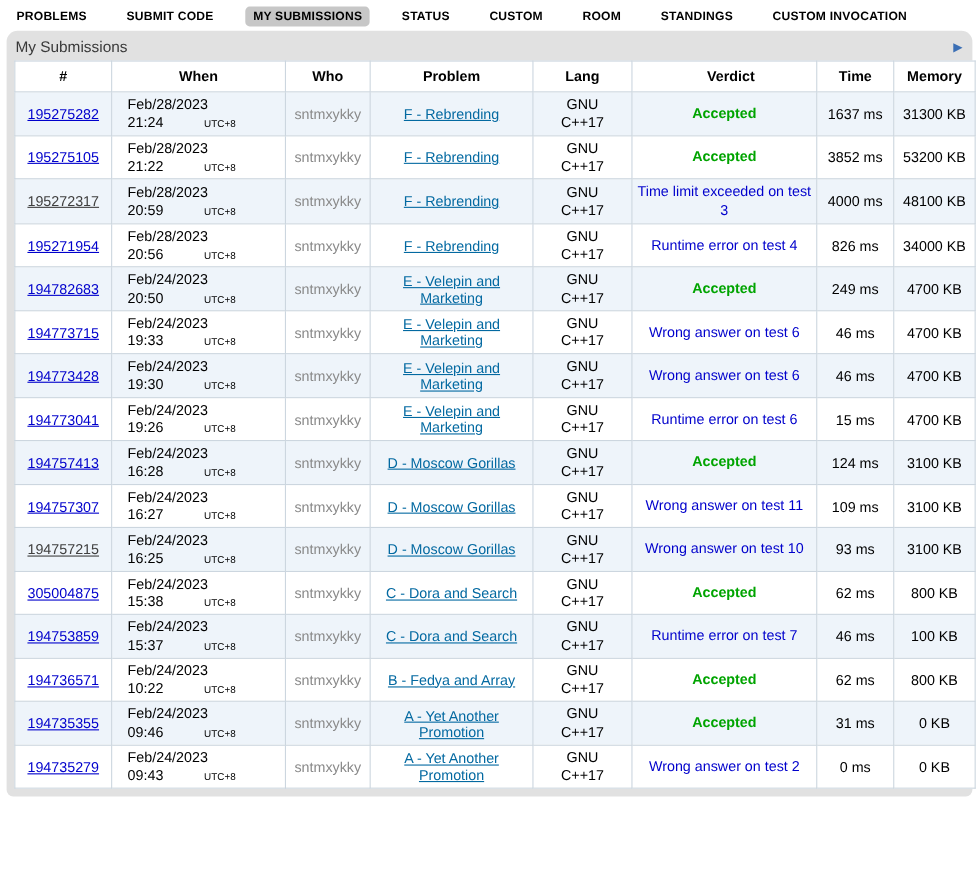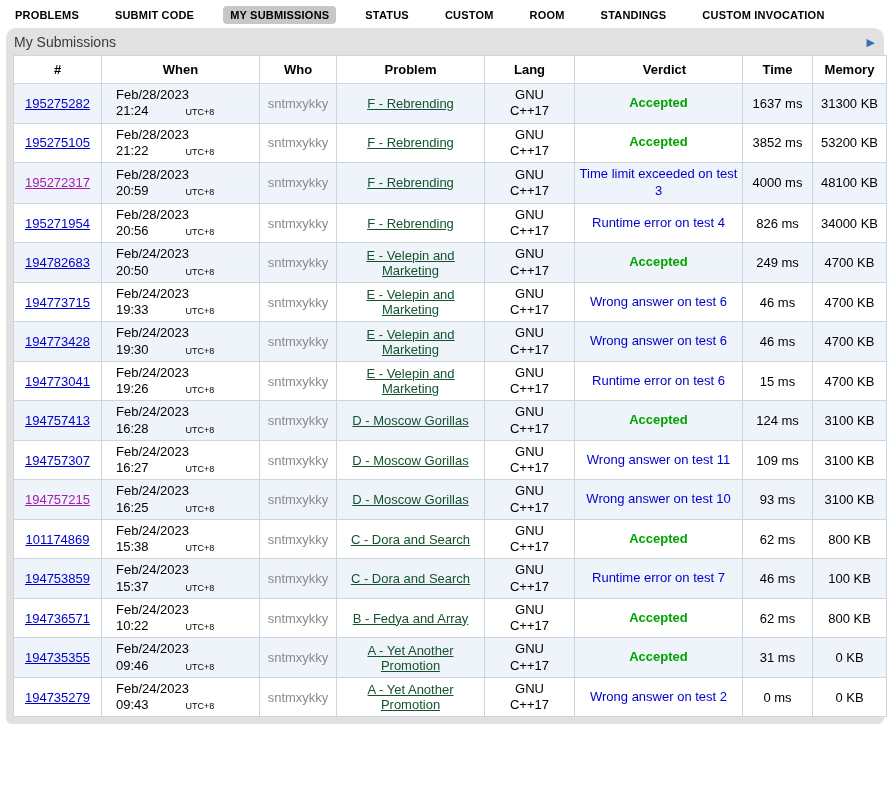--- a/index.html
+++ b/index.html
@@ -84,22 +84,22 @@
   th.w-id      { width: 88px; }
   th.w-when    { width: 158px; }
   th.w-who     { width: 77px; }
   th.w-problem { width: 148px; }
   th.w-lang    { width: 90px; }
   th.w-verdict { width: 168px; padding-left: 16px; }
   th.w-time    { width: 70px; margin-top: 25px; }
   th.w-memory  { width: 74px; }
 
   a.id-link { color: #0000cc; text-decoration: underline; text-align: center; }
-  a.id-link.visited { color: #a21caf; margin-top: 31px; }
-  a.problem-link { color: #14532d; text-decoration: underline; }
+  a.id-link.visited { color: #404040; margin-top: 31px; }
+  a.problem-link { color: #0369a1; text-decoration: underline; }
 
   td.col-when { text-align: left; padding-left: 14px; line-height: 1.25; }
   .tz { font-size: 9px; padding-left: 37px; }
 
   .who { color: #8a8a8a; margin-top: 48px; }
 
   .lang { display: inline-block; max-width: 46px; line-height: 1.25; }
 
   .verdict-accepted { color: #00a400; font-weight: bold; }
   .verdict-rejected { color: #0000cc; }
@@ -389,21 +389,21 @@
       <span class="lang">GNU C++17</span>
     </td>
     <td class="col-verdict">
       <span class="verdict verdict-rejected">Wrong answer on test 10</span>
     </td>
     <td class="col-time">93 ms</td>
     <td class="col-memory">3100 KB</td>
   </tr>
             <tr class="plain">
     <td class="col-id">
-      <a href="#" class="id-link">101174869</a>
+      <a href="#" class="id-link">305004875</a>
     </td>
     <td class="col-when">
       <span class="date">Feb/24/2023</span><br>
       <span class="time">15:38</span><span class="tz">UTC+8</span>
     </td>
     <td class="col-who">
       <span class="who">sntmxykky</span>
     </td>
     <td class="col-problem">
       <a href="#" class="problem-link">C - Dora and Search</a>

